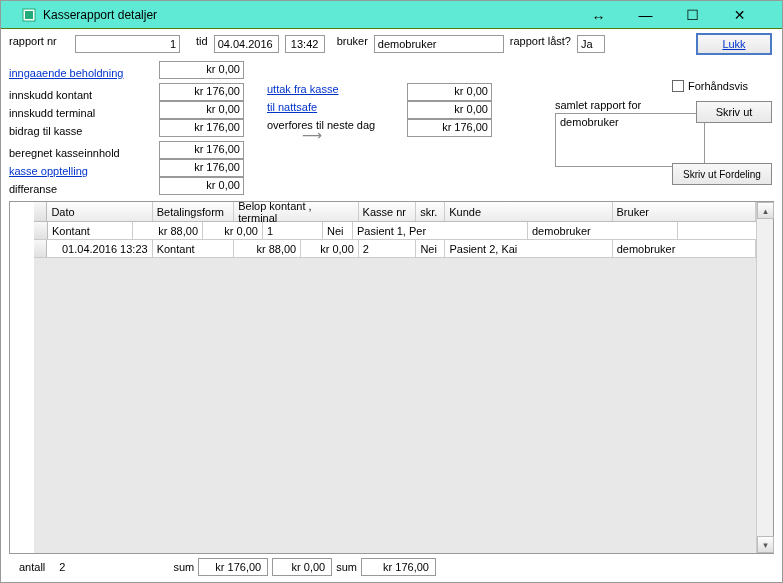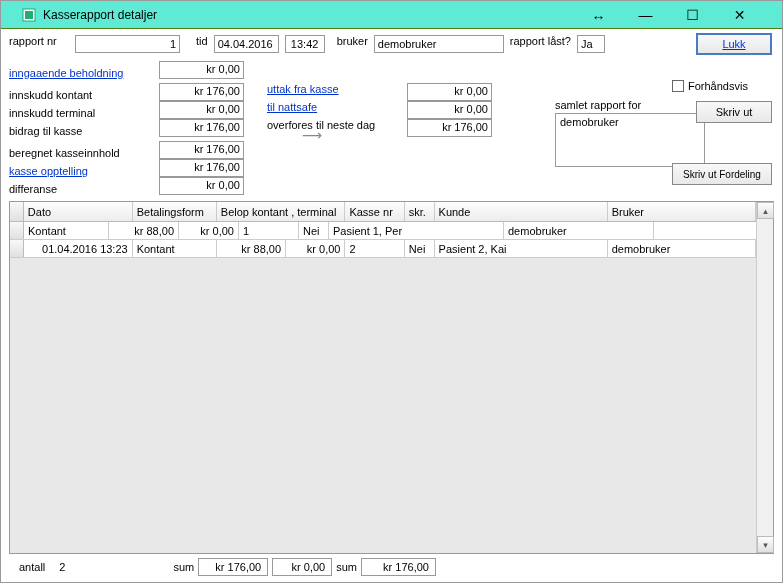--- a/index.html
+++ b/index.html
@@ -43,21 +43,21 @@
   .btn { border: 1px solid #888; background: linear-gradient(#f8f8f8,#e8e8e8); height: 22px; display: flex; align-items: center; justify-content: center; font-size: 11px; cursor: default; padding: 0 6px; }
   .btn.bold { font-weight: normal; margin-left: 24px; }
   .btn.primary { color: #0033cc; text-decoration: underline; border: 2px solid #4a7ac7; }
   
   .checkbox-row { display: flex; align-items: center; gap: 4px; height: 18px; }
   .checkbox { width: 12px; height: 12px; border: 1px solid #666; }
   
   .arrow-right { width: 50px; text-align: center; color: #888; font-size: 14px; }
   
   .grid-area { flex: 1; border: 1px solid #999; display: flex; position: relative; min-height: 0; }
-  .grid-main { flex: 1; overflow: hidden; background: #404040; display: flex; flex-direction: column; }
+  .grid-main { flex: 1; overflow: hidden; background: #404040; display: flex; flex-direction: column; margin-left: 24px; }
   .grid-header { display: flex; background: linear-gradient(#fdfdfd,#ececec); border-bottom: 1px solid #bbb; height: 20px; }
   .grid-header .col { border-right: 1px solid #ccc; padding: 2px 4px; font-size: 11px; display: flex; align-items: center; }
   .grid-rows { background: #e8e8e8; flex: 1;}
   .grid-row { display: flex; background: #fff; border-bottom: 1px solid #ccc; height: 18px; }
   .grid-row .cell { border-right: 1px solid #ccc; padding: 1px 4px; font-size: 11px; display: flex; align-items: center; }
   .cell.right { justify-content: flex-end; }
   .row-handle { width: 14px; background: linear-gradient(#f8f8f8,#e0e0e0); border-right: 1px solid #bbb; }
   
   .c-dato { width: 110px; }
   .c-bet { width: 85px; }

